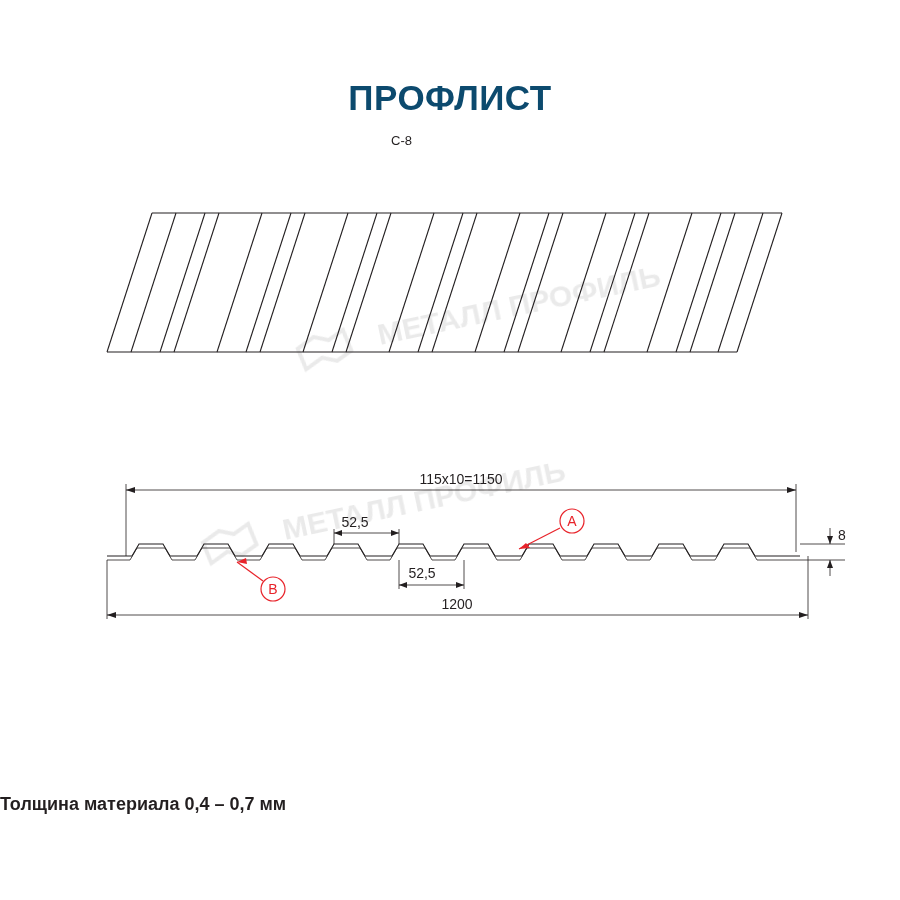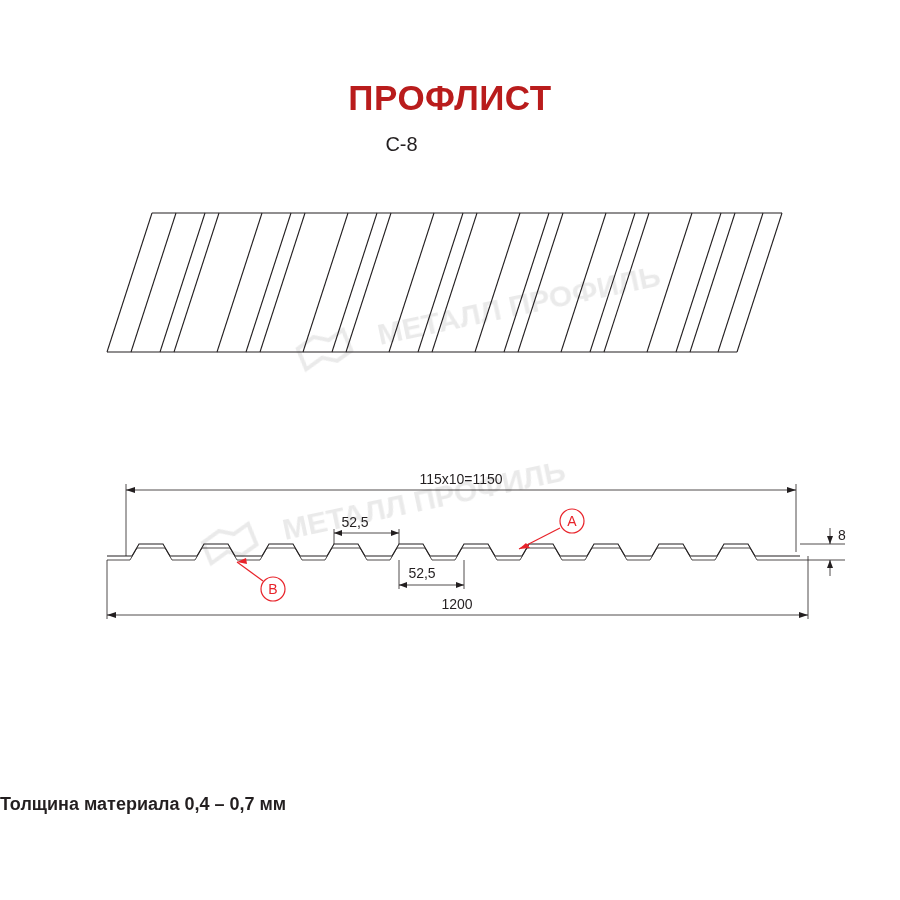--- a/index.html
+++ b/index.html
@@ -25,29 +25,29 @@
   
   .title {
     position: absolute;
     top: 78px;
     left: 0;
     width: 900px;
     text-align: center;
     font-size: 35px;
     font-weight: bold;
     letter-spacing: 0.5px;
-    color: #b91c1c;
+    color: #0c4a6e;
   }
   .subtitle {
     position: absolute;
     top: 133px;
     left: 0;
     width: 803px;
     text-align: center;
-    font-size: 20px;
+    font-size: 13px;
     color: #231f20;
   }
   .footnote {
     position: absolute;
     top: 794px;
     left: 0;
     width: 900px;
     font-size: 18px;
     font-weight: bold;
     color: #231f20;

